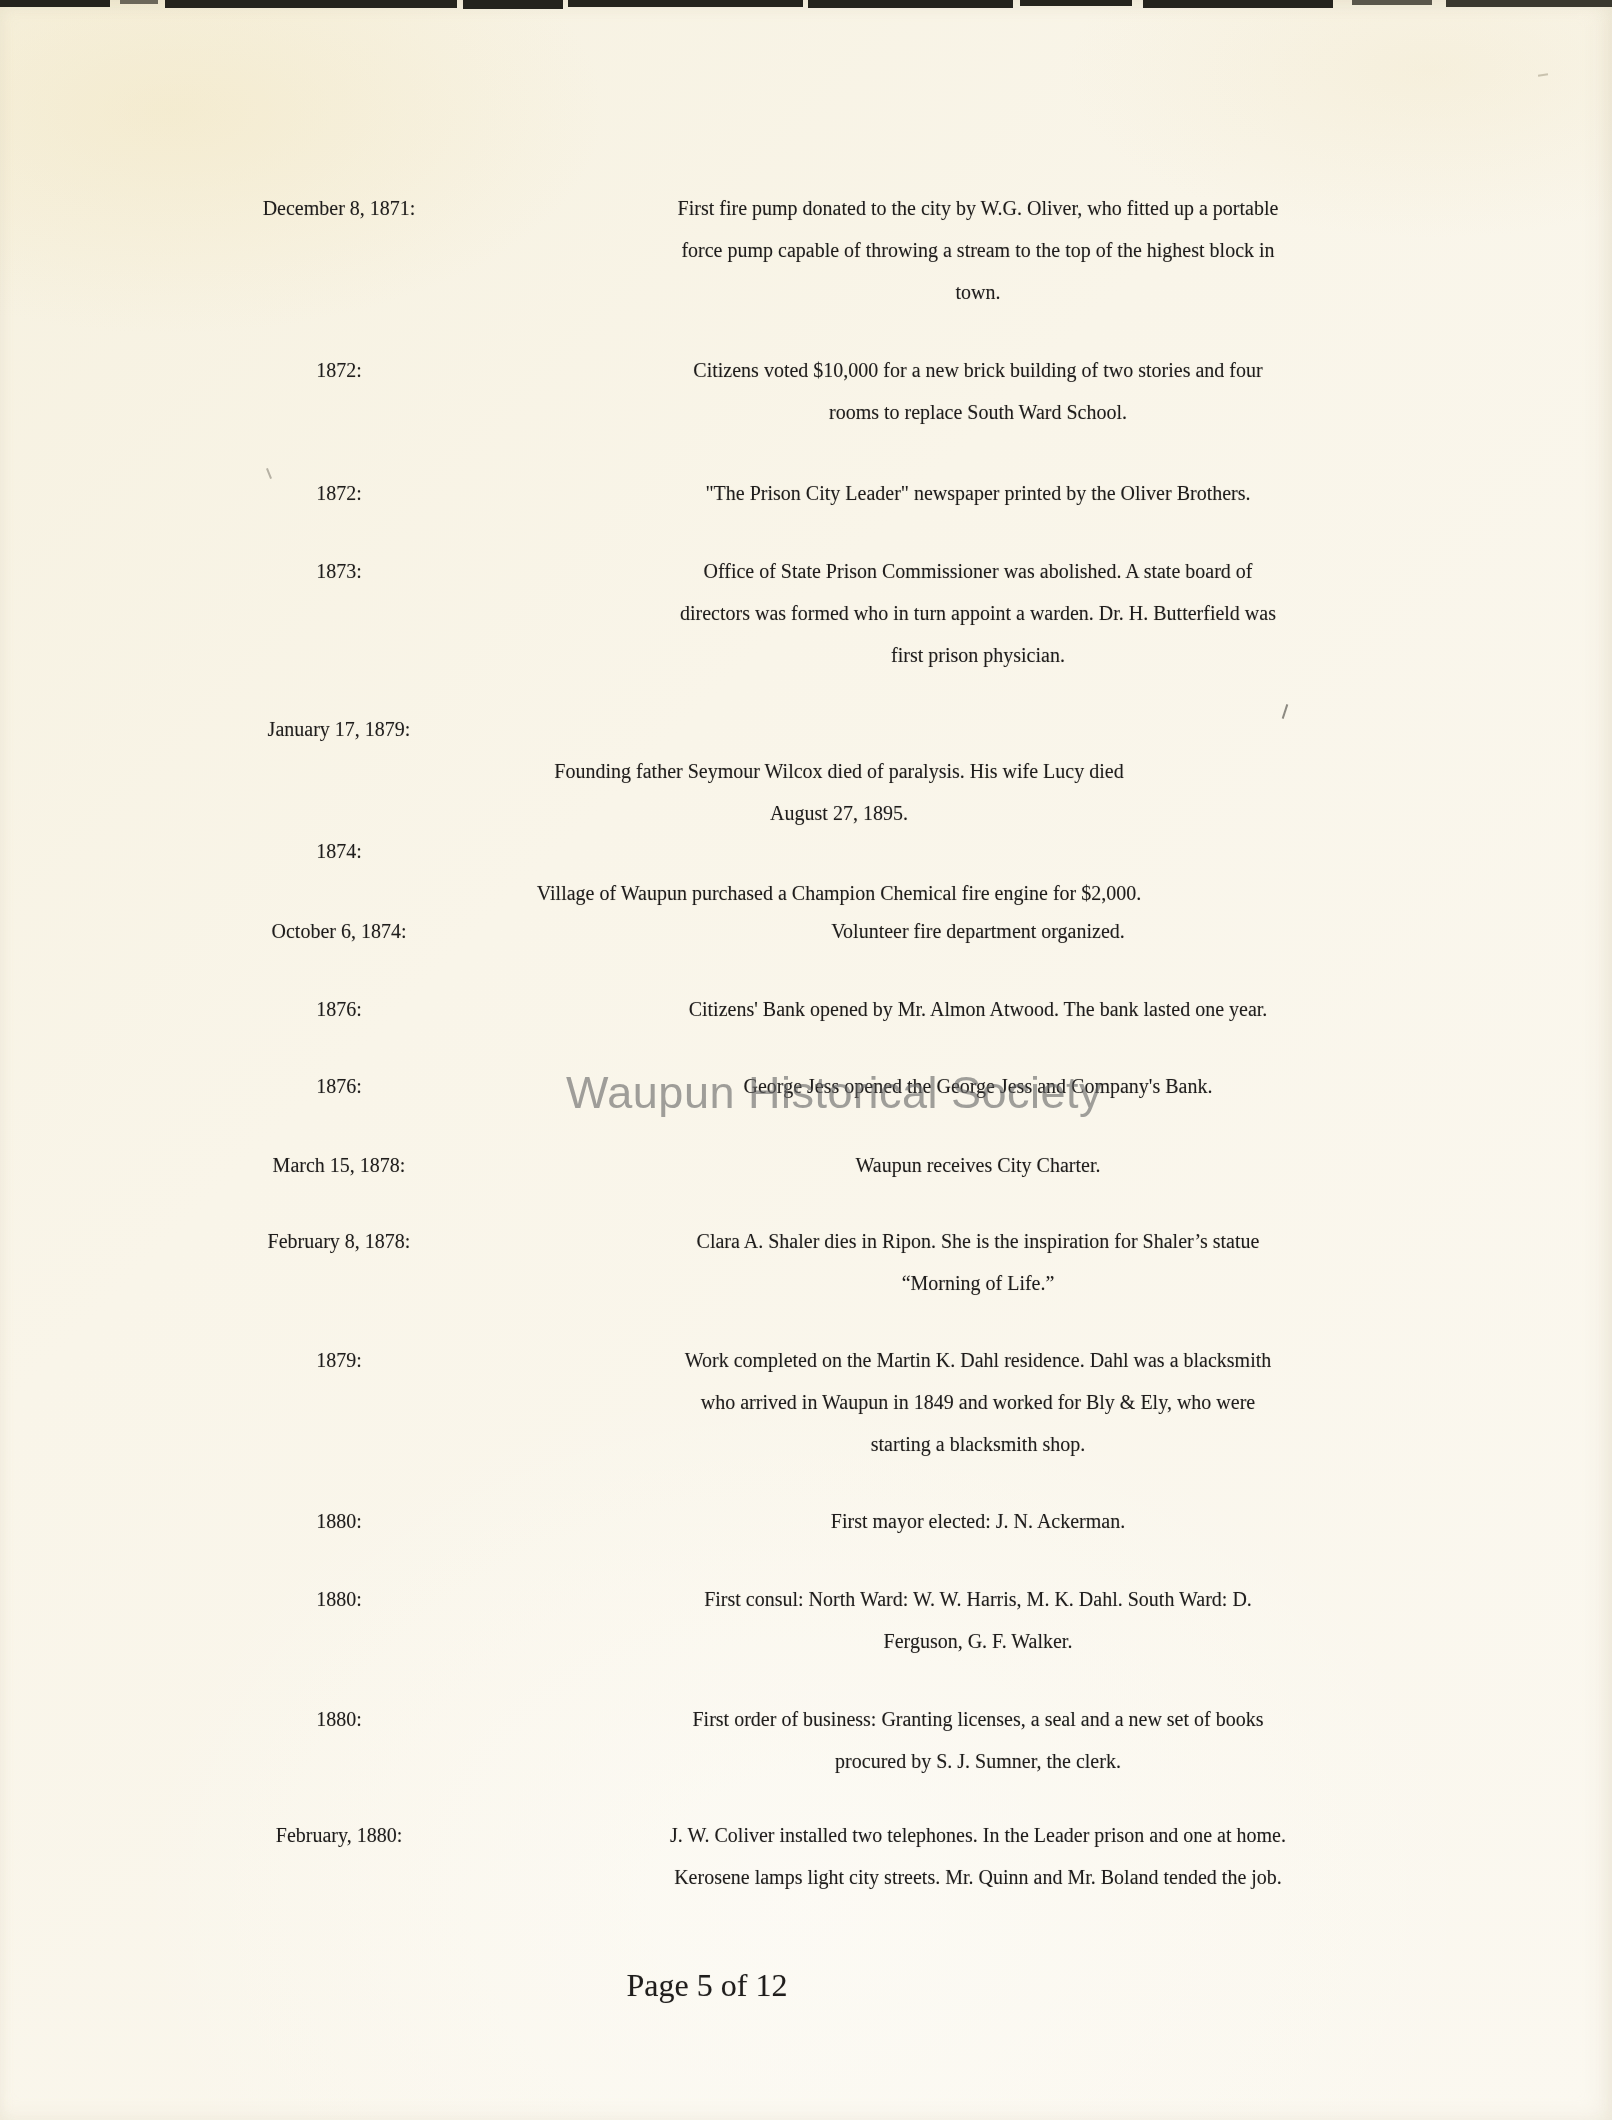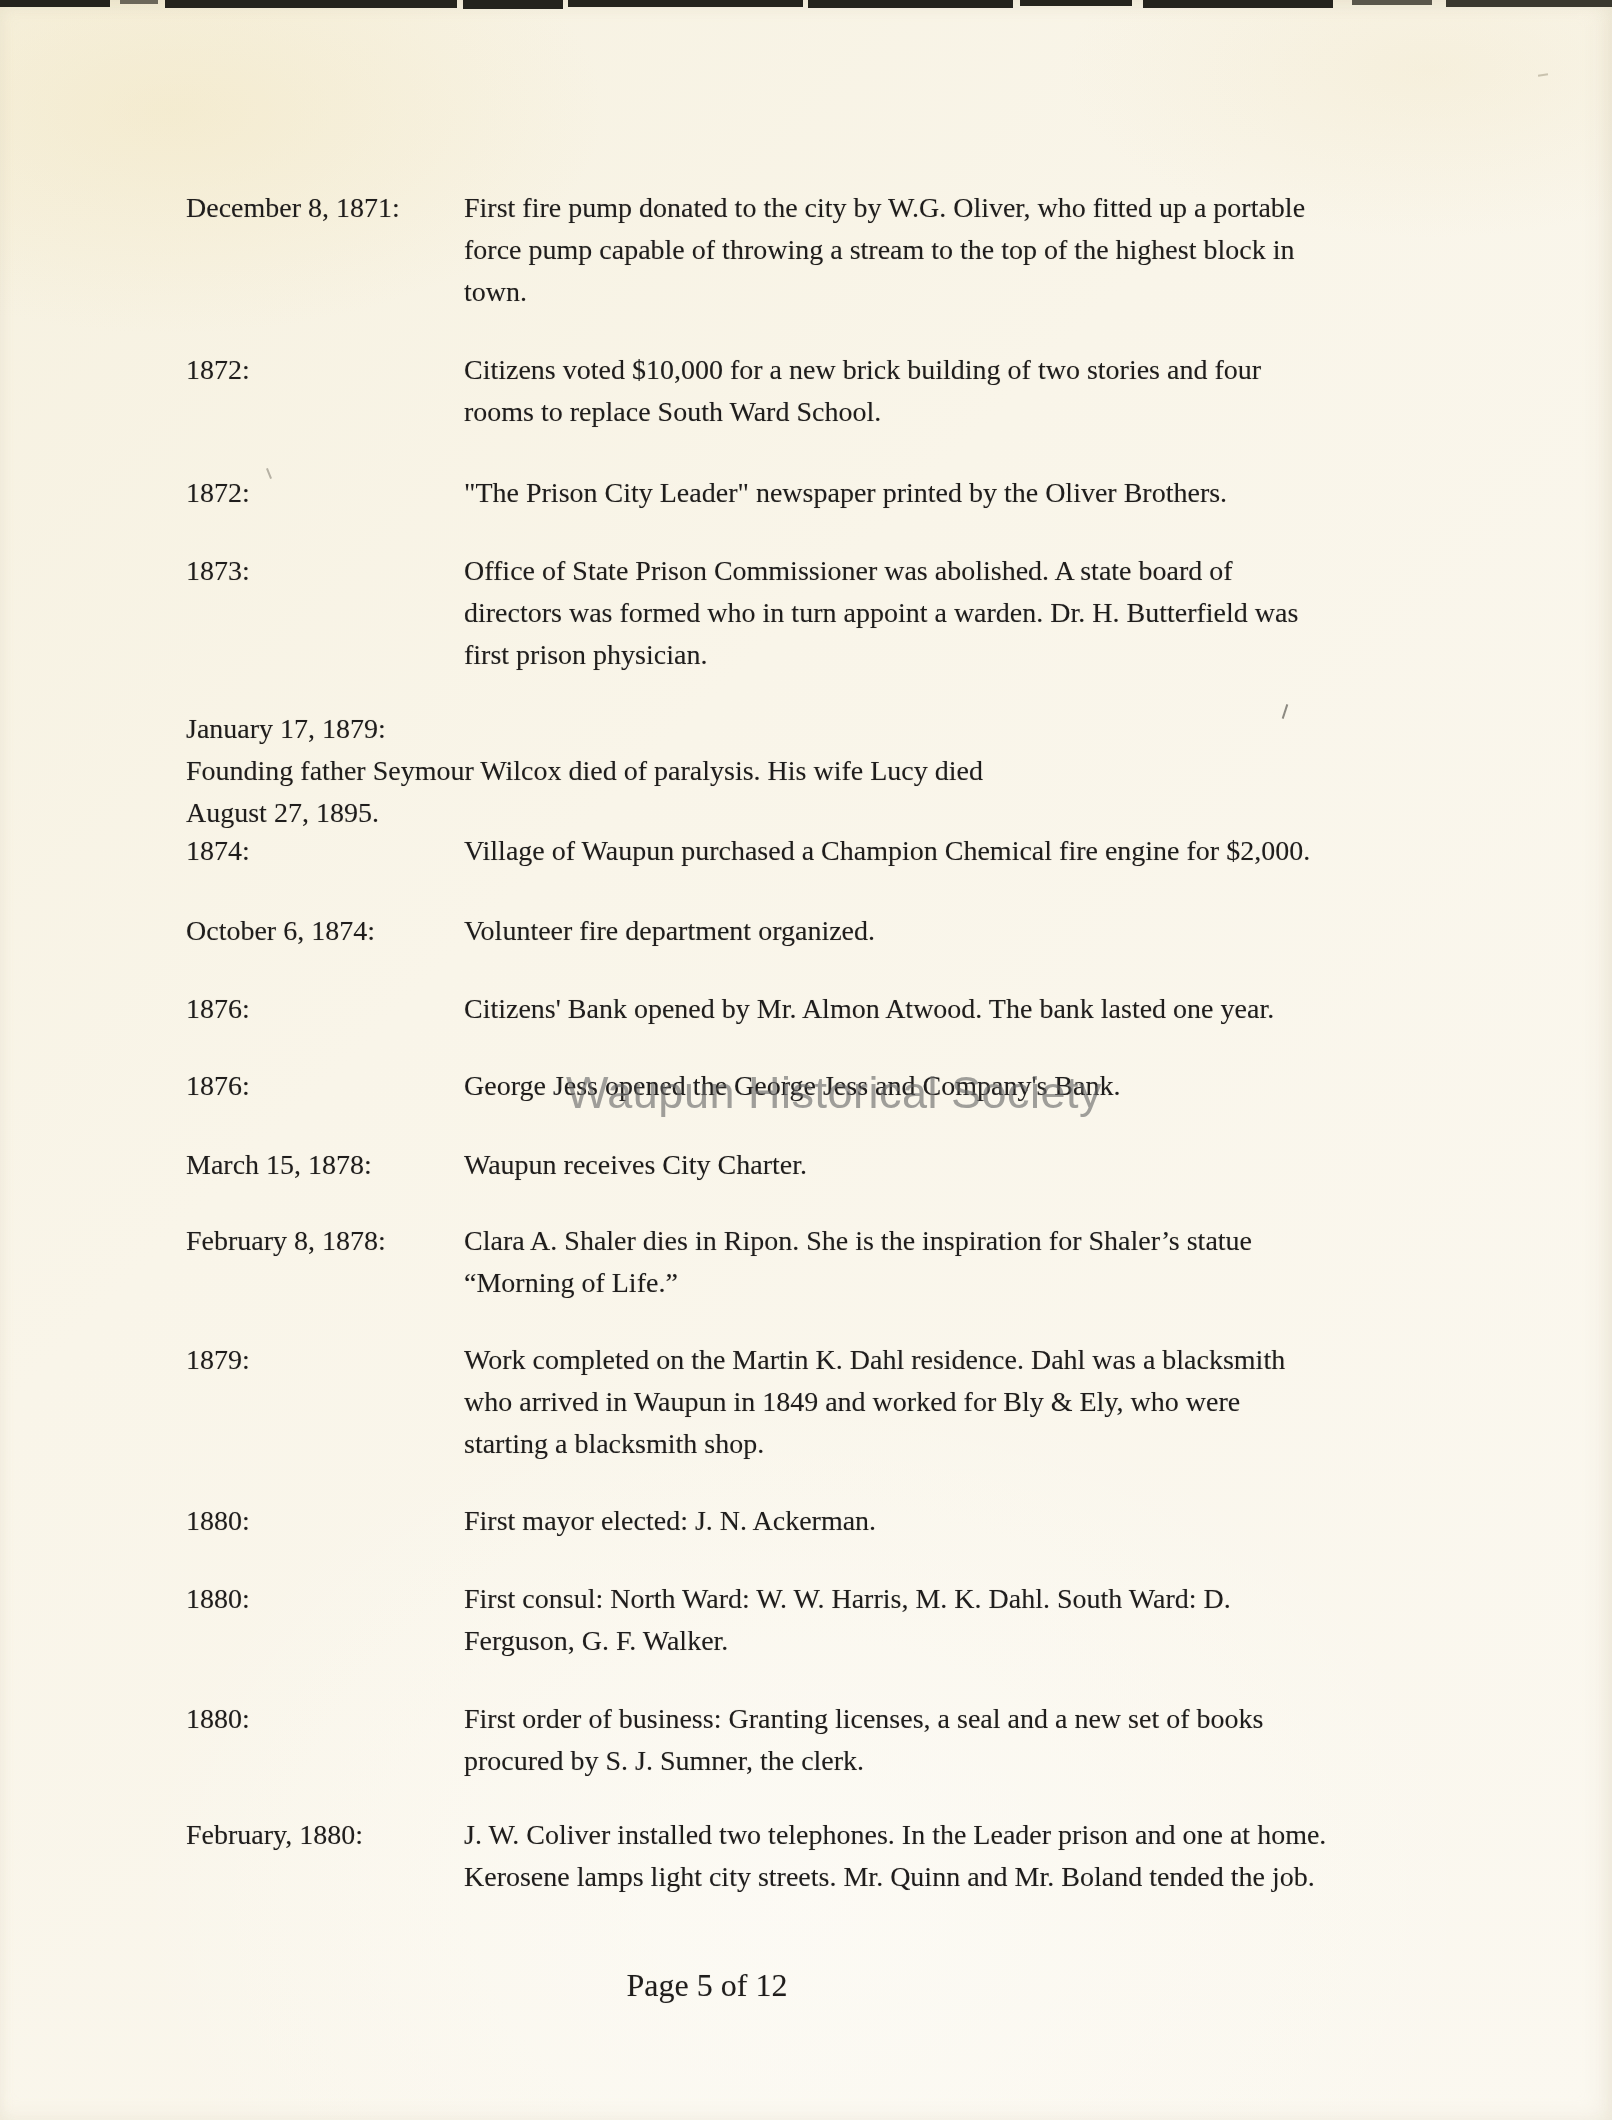--- a/index.html
+++ b/index.html
@@ -32,36 +32,37 @@
   .seg.s4  { left: 463px; width: 100px; height: 9px; }
   .seg.s5  { left: 568px; width: 235px; height: 7px; }
   .seg.s6  { left: 808px; width: 205px; height: 8px; }
   .seg.s7  { left: 1020px; width: 112px; height: 6px; }
   .seg.s8  { left: 1143px; width: 190px; height: 8px; }
   .seg.s9  { left: 1352px; width: 80px;  height: 5px; background:#59564b; }
   .seg.s10 { left: 1446px; width: 166px; height: 7px; background:#3a382f; }
 
   .entry {
     position: absolute;
-    left: 186px;
+    left: 200px;
     width: 1278px;
     display: flex;
-    font-size: 28px;
+    font-size: 20px;
     line-height: 42px;
     text-shadow: 0 0 1px rgba(40,38,36,0.28);
+    text-align: center;
   }
   .entry-date { width: 278px; flex-shrink: 0; }
   .entry-desc { flex: 1; white-space: pre-line; }
 
   .e0  { top: 187px; }
   .e1  { top: 349px; }
   .e2  { top: 472px; }
   .e3  { top: 550px; }
   .e4  { top: 708px; flex-direction: column; }
-  .e5  { top: 830px; }
+  .e5  { top: 830px; flex-direction: column; }
   .e6  { top: 910px; }
   .e7  { top: 988px; }
   .e8  { top: 1065px; }
   .e9  { top: 1144px; }
   .e10 { top: 1220px; }
   .e11 { top: 1339px; }
   .e12 { top: 1500px; }
   .e13 { top: 1578px; }
   .e14 { top: 1698px; }
   .e15 { top: 1814px; }

